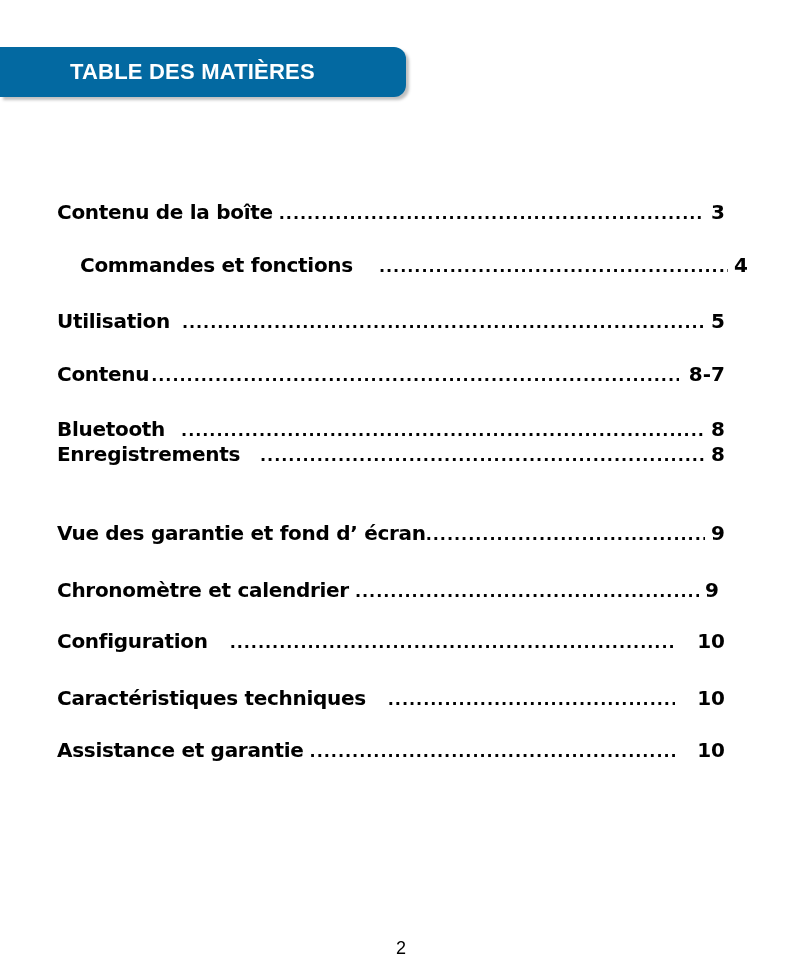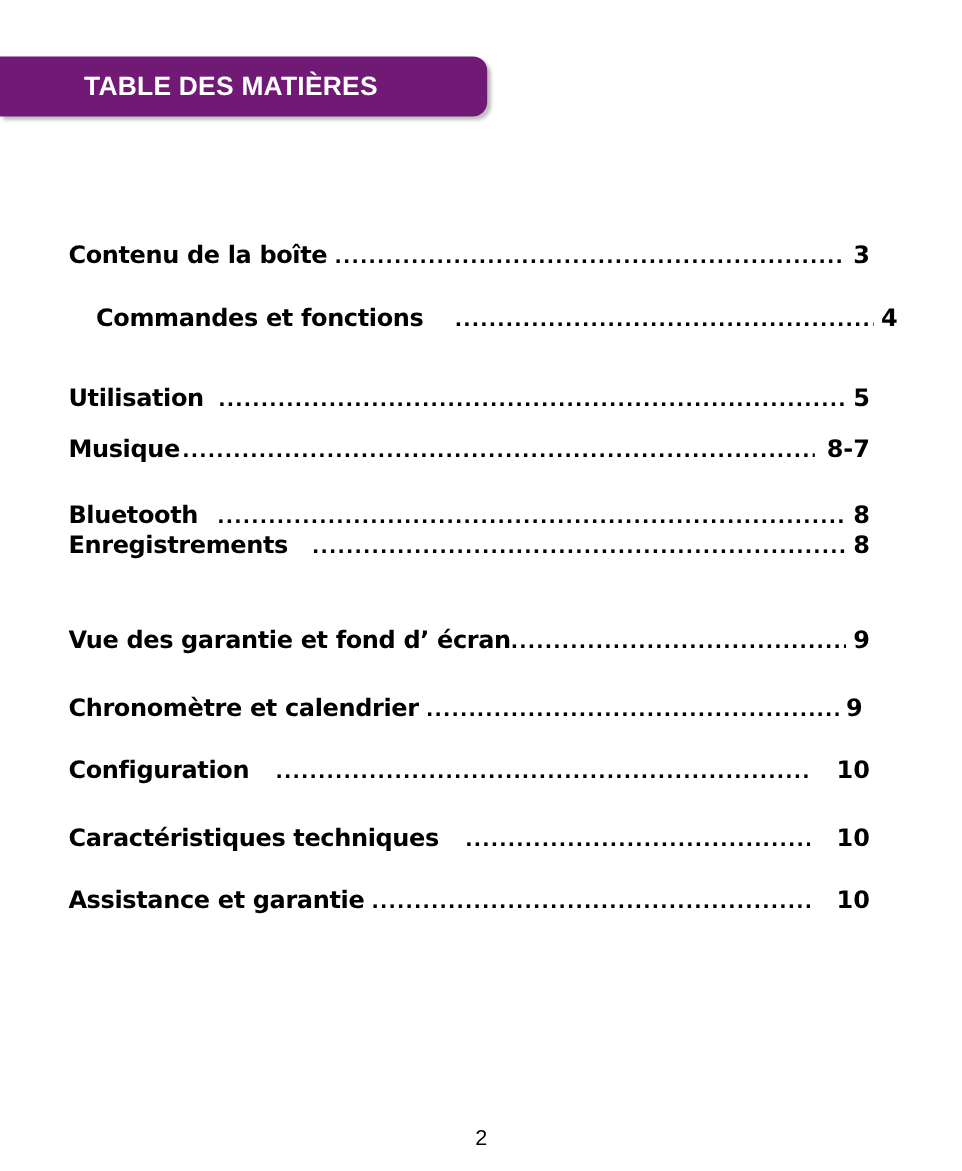--- a/index.html
+++ b/index.html
@@ -14,21 +14,21 @@
       overflow: hidden;
       font-family: "DejaVu Sans", "Liberation Sans", sans-serif;
       color: #000;
     }
     .title-banner {
       position: absolute;
       left: 0;
       top: 47px;
       width: 406px;
       height: 50px;
-      background: #701a75;
+      background: #0369a1;
       border-radius: 0 12px 12px 0;
       box-shadow: 3px 3px 3px rgba(0,0,0,0.25);
     }
     .title-text {
       position: absolute;
       left: 70px;
       top: 12px;
       font-family: "Liberation Sans", sans-serif;
       font-weight: bold;
       font-size: 22px;
@@ -98,28 +98,28 @@
     <span class="toc-dots"></span>
     <span class="toc-page">3</span>
   </div>
 
   <div class="toc-row" style="top:253px;margin-left:23px;">
     <span class="toc-label">Commandes et fonctions</span>
     <span class="toc-dots gap-wide"></span>
     <span class="toc-page">4</span>
   </div>
 
-  <div class="toc-row" style="top:309px;margin-top:10px;">
+  <div class="toc-row" style="top:309px;">
     <span class="toc-label">Utilisation</span>
     <span class="toc-dots" style="margin-left:12px;"></span>
     <span class="toc-page">5</span>
   </div>
 
   <div class="toc-row" style="top:362px;">
-    <span class="toc-label">Musique</span>
+    <span class="toc-label">Contenu</span>
     <span class="toc-dots" style="margin-left:2px;margin-right:10px;"></span>
     <span class="toc-page">8-7</span>
   </div>
 
   <div class="toc-row" style="top:417px;">
     <span class="toc-label">Bluetooth</span>
     <span class="toc-dots" style="margin-left:16px;"></span>
     <span class="toc-page">8</span>
   </div>
 

